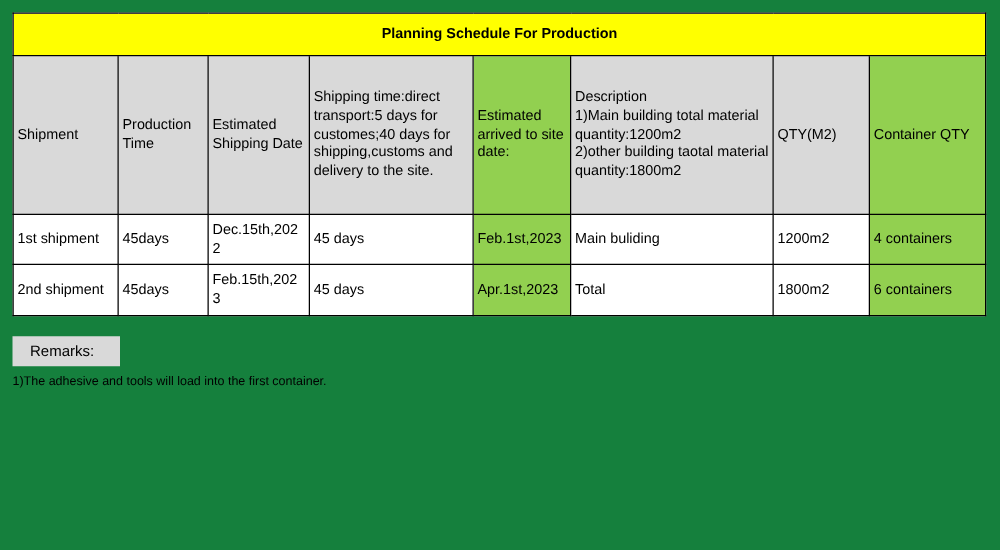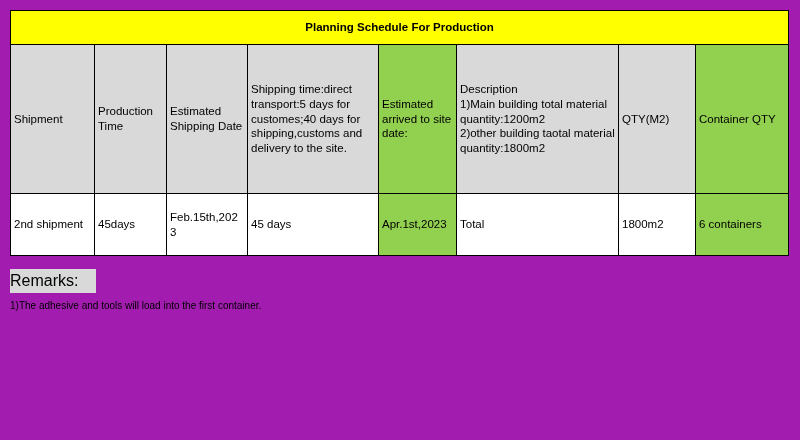--- a/index.html
+++ b/index.html
@@ -12,39 +12,39 @@
     height: 440px;
     font-family: "Liberation Sans", sans-serif;
     color: #000000;
     overflow: hidden;
   }
 
   .sheet {
     position: relative;
     width: 800px;
     height: 440px;
-    background: #a21caf;
+    background: #15803d;
     text-decoration: underline;
   }
 
   
   .plan-table {
     position: absolute;
     left: 10px;
     top: 10px;
     width: 778px;
     border-collapse: collapse;
     table-layout: fixed;
     background: #ffffff;
   }
   .plan-table td {
     border: 1px solid #000000;
     font-size: 11.5px;
     line-height: 1.28;
-    padding: 16px 3px;
+    padding: 5px 3px;
     vertical-align: top;
     word-wrap: break-word;
     overflow: hidden;
   }
 
   
   .title-cell {
     background: #ffff00;
     text-align: center;
     vertical-align: middle !important;
@@ -87,22 +87,23 @@
   .hdr-desc { vertical-align: middle; margin-left: 20px; }
 
   
   .remarks-label {
     position: absolute;
     left: 10px;
     top: 269px;
     width: 86px;
     height: 24px;
     background: #d9d9d9;
-    font-size: 16px;
+    font-size: 12px;
     line-height: 24px;
+    padding-left: 14px;
     box-sizing: border-box;
   }
   .remark-line {
     position: absolute;
     left: 10px;
     font-size: 10px;
     white-space: nowrap;
   }
   .remark-1 { top: 300px; }
   .remark-2 { top: 326px; }
@@ -137,20 +138,30 @@
       <td class="green">Estimated arrived to site date:</td>
       <td class="hdr-desc">
         <div>Description</div>
         <div>1)Main building total material quantity:1200m2</div>
         <div>2)other building taotal material quantity:1800m2</div>
       </td>
       <td>QTY(M2)</td>
       <td class="green">Container QTY</td>
     </tr>
 
+    <tr class="data-row">
+      <td>1st shipment</td>
+      <td>45days</td>
+      <td>Dec.15th,2022</td>
+      <td>45 days</td>
+      <td class="green">Feb.1st,2023</td>
+      <td>Main buliding</td>
+      <td>1200m2</td>
+      <td class="green">4 containers</td>
+    </tr>
 
     <tr class="data-row">
       <td>2nd shipment</td>
       <td>45days</td>
       <td>Feb.15th,2023</td>
       <td>45 days</td>
       <td class="green">Apr.1st,2023</td>
       <td>Total</td>
       <td>1800m2</td>
       <td class="green">6 containers</td>

